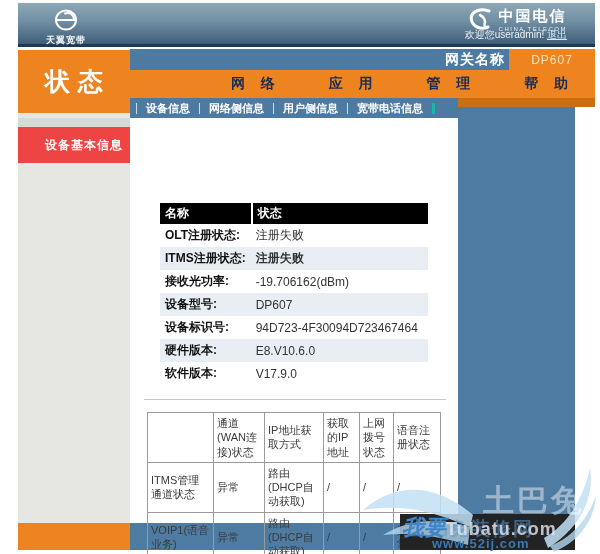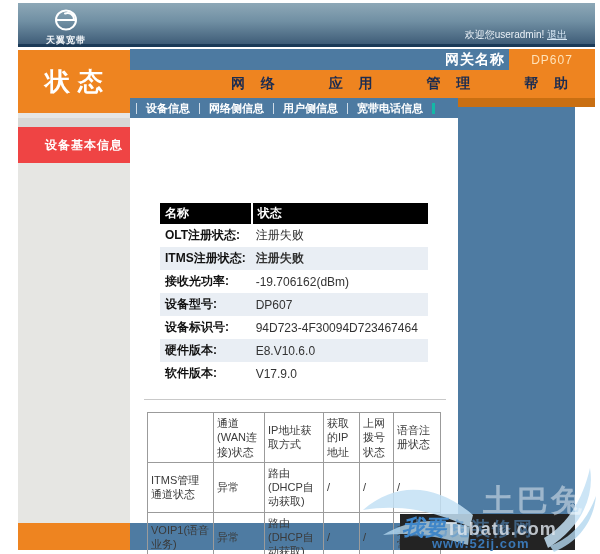--- a/index.html
+++ b/index.html
@@ -102,20 +102,30 @@
 <div class="page">
 
   <div class="header">
     <div class="brand-left">
       <svg width="30" height="26" viewBox="0 0 30 26">
         <ellipse cx="15" cy="12" rx="10" ry="9.5" fill="none" stroke="#fff" stroke-width="2"></ellipse>
         <path d="M6 12 h17 c0 -6 -5 -8 -9 -6.5" fill="none" stroke="#fff" stroke-width="2" stroke-linecap="round"></path>
       </svg>
       <div class="bl-text">天翼宽带</div>
     </div>
+    <div class="brand-right">
+      <svg width="26" height="26" viewBox="0 0 26 26">
+        <path d="M21 4 C10 0 2 6 3.5 13 C5 20 13 23 20 20" fill="none" stroke="#fff" stroke-width="3" stroke-linecap="round"></path>
+        <path d="M12 8 C16 10 18 14 16.5 18" fill="none" stroke="#fff" stroke-width="2.6" stroke-linecap="round"></path>
+      </svg>
+      <div class="br-col">
+        <span class="br-cn">中国电信</span>
+        <span class="br-en">CHINA TELECOM</span>
+      </div>
+    </div>
     <div class="welcome">
       <span>欢迎您</span><span>useradmin!</span>
       <a>退出</a>
     </div>
   </div>
 
   <div class="gatewaybar">
     <span class="gw-label">网关名称</span>
     <span class="gw-value">DP607</span>
   </div>

